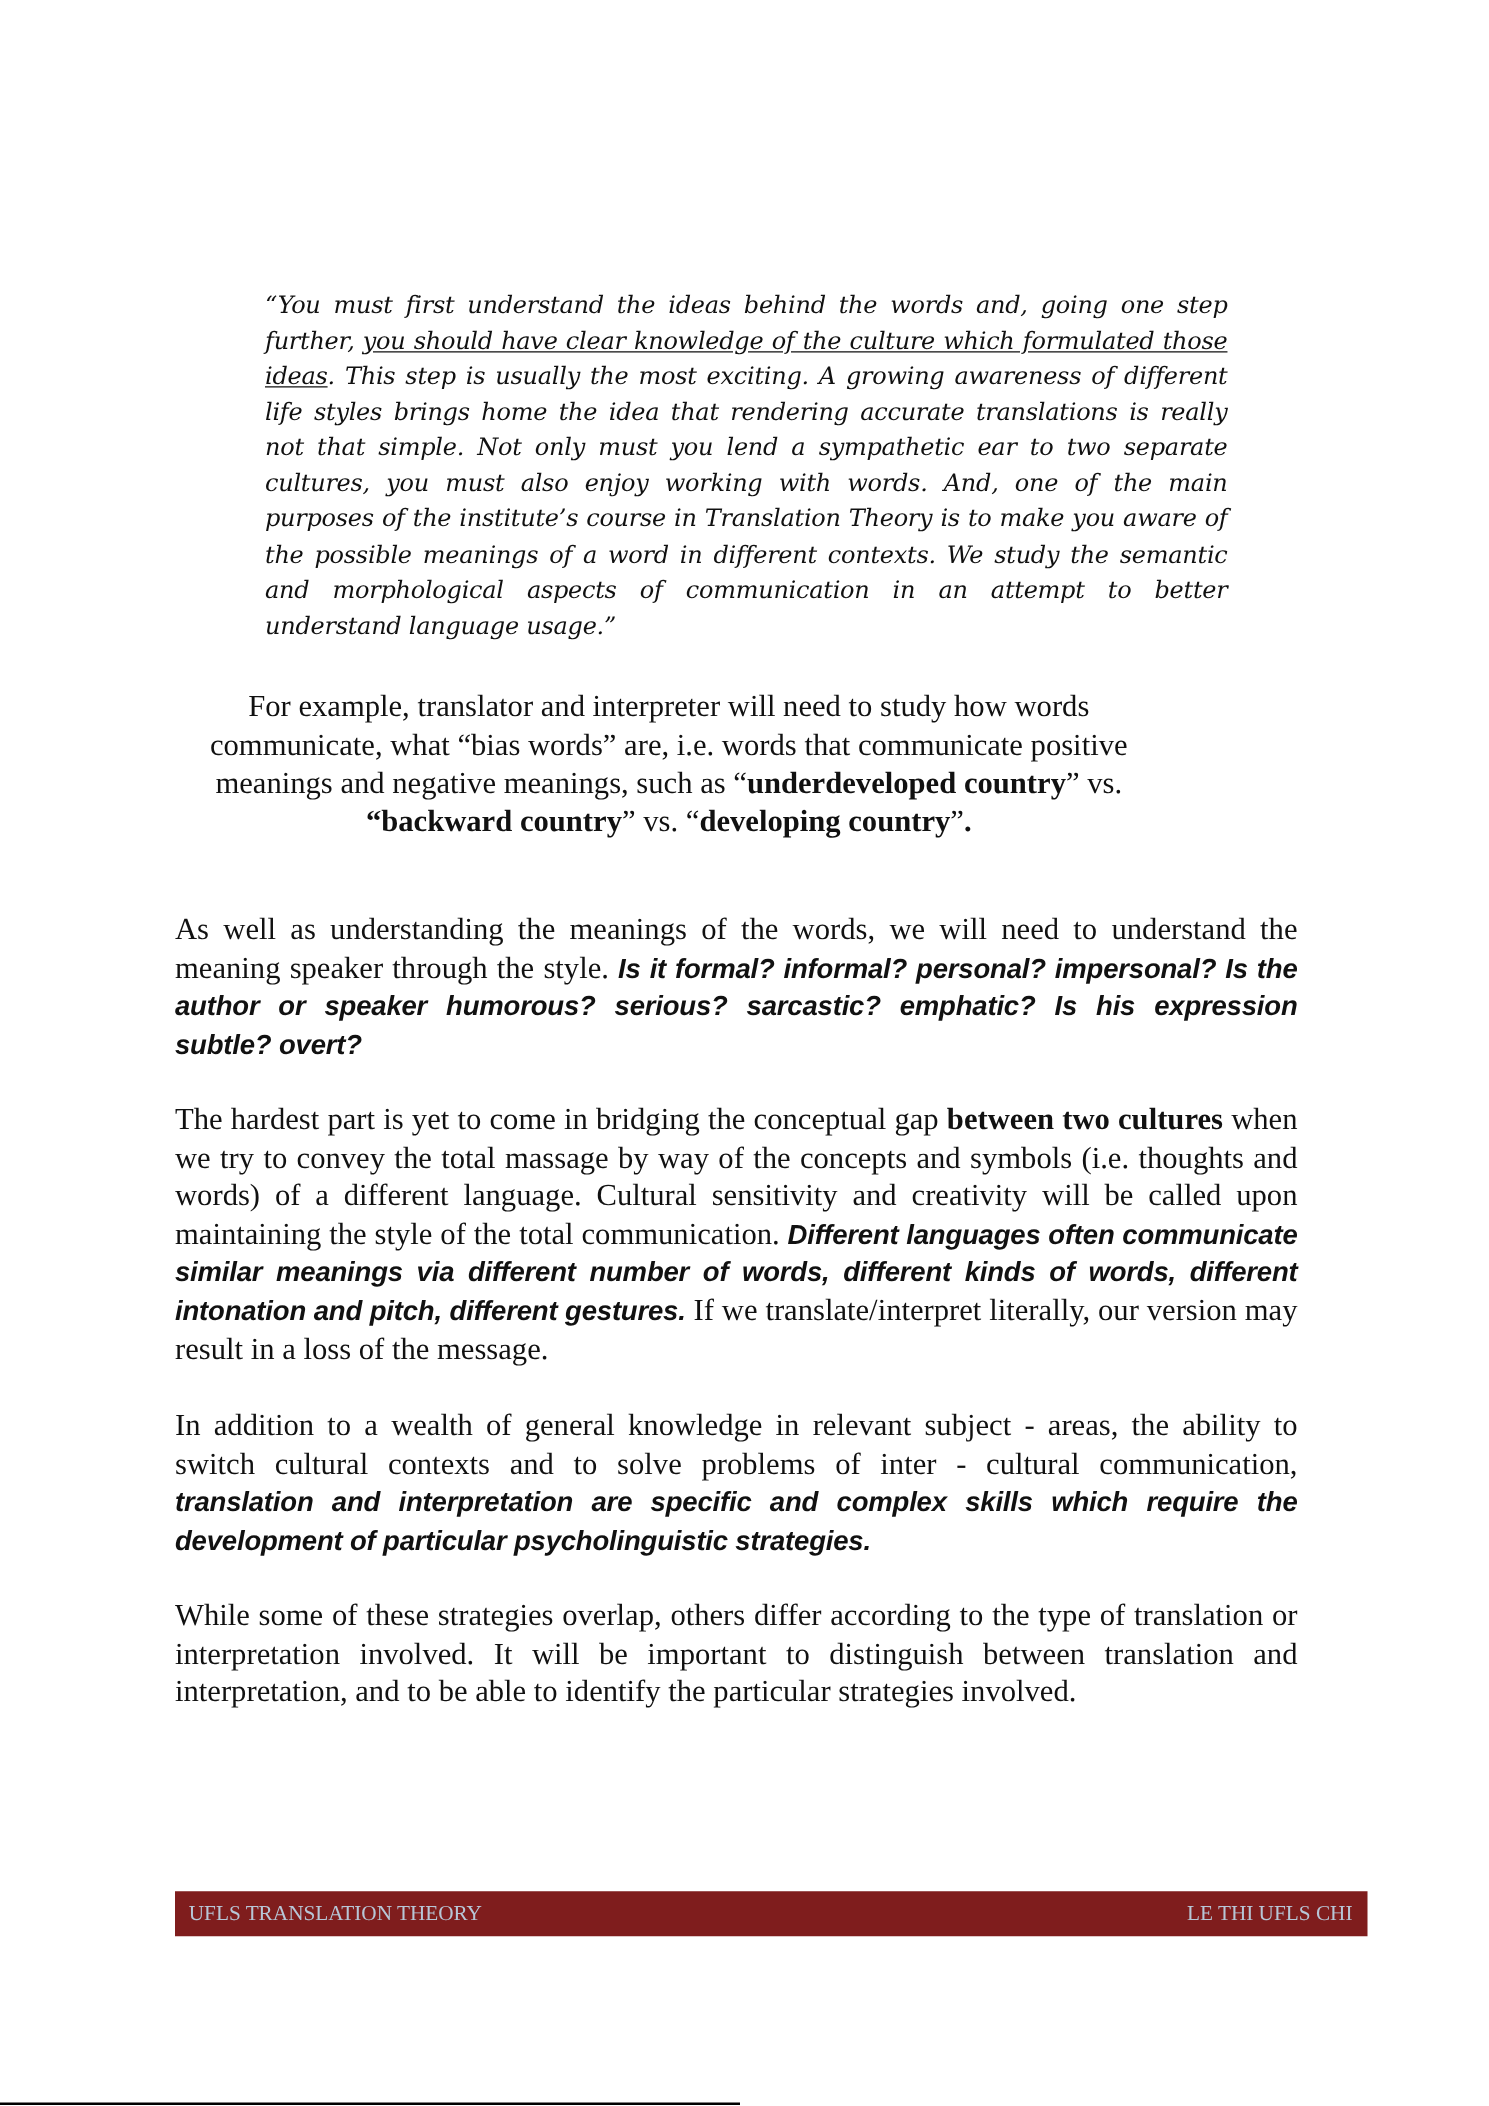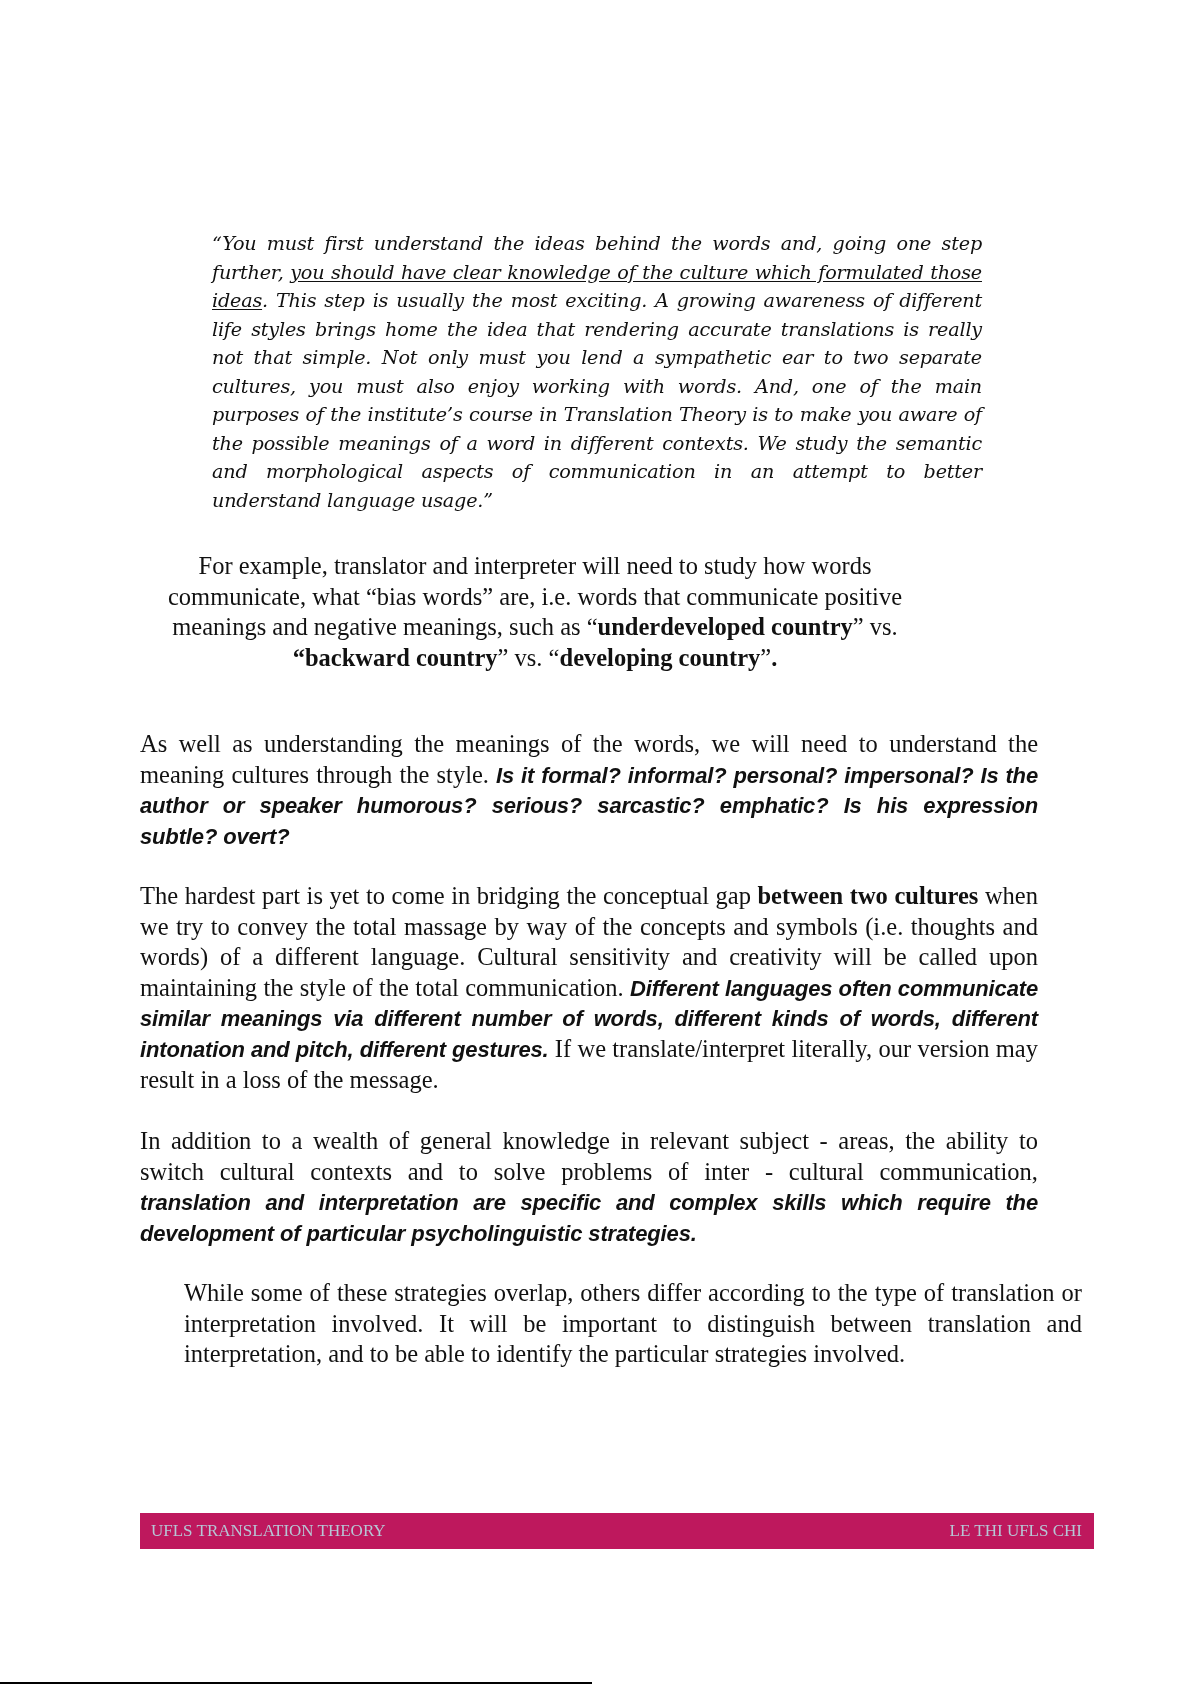--- a/index.html
+++ b/index.html
@@ -22,44 +22,44 @@
   .para .bi {
     font-family: "Liberation Sans", "DejaVu Sans", sans-serif;
     font-style: italic; font-weight: bold; font-size: 22px; line-height: 28px;
     letter-spacing: -0.15px;
   }
   .para b { font-weight: bold; }
   .left { text-align: center; }
 
   .footer {
     position: absolute; left: 140px; top: 1513px; width: 954px; height: 36px;
-    background: #be185d; display: flex; align-items: center; justify-content: space-between;
+    background: #7f1d1d; display: flex; align-items: center; justify-content: space-between;
     box-sizing: border-box; padding: 0 12px 0 11px;
     font-family: "Liberation Serif", "DejaVu Serif", serif; font-size: 17px; color: #b7c6d6;
   }
   .bottom-rule {
     position: absolute; left: 0; top: 1682px; width: 592px; height: 2px; background: #000;
   }
 </style>
 </head>
 <body>
 
 <div class="page">
 
   <p class="quote"><span>“You must first understand the ideas behind the words and, going one step further, </span><u>you should have clear knowledge of the culture which formulated those ideas</u><span>. This step is usually the most exciting. A growing awareness of different life styles brings home the idea that rendering accurate translations is really not that simple. Not only must you lend a sympathetic ear to two separate cultures, you must also enjoy working with words. And, one of the main purposes of the institute’s course in Translation Theory is to make you aware of the possible meanings of a word in different contexts. We study the semantic and morphological aspects of communication in an attempt to better understand language usage.”</span></p>
 
   <p class="para left" style="top:551px; width:790px;"><span>For example, translator and interpreter will need to study how words communicate, what “bias words” are, i.e. words that communicate positive meanings and negative meanings, such as “</span><b>underdeveloped country</b><span>” vs. </span><b>“backward country</b><span>” vs. “</span><b>developing country</b><span>”</span><b>.</b></p>
 
-  <p class="para" style="top:729px;"><span>As well as understanding the meanings of the words, we will need to understand the meaning cultures through the style. </span><span class="bi">Is it formal? informal? personal? impersonal? Is the author or speaker humorous? serious? sarcastic? emphatic? Is his expression subtle? overt?</span></p>
+  <p class="para" style="top:729px;"><span>As well as understanding the meanings of the words, we will need to understand the meaning speaker through the style. </span><span class="bi">Is it formal? informal? personal? impersonal? Is the author or speaker humorous? serious? sarcastic? emphatic? Is his expression subtle? overt?</span></p>
 
   <p class="para" style="top:881px;"><span>The hardest part is yet to come in bridging the conceptual gap </span><b>between two cultures</b><span> when we try to convey the total massage by way of the concepts and symbols (i.e. thoughts and words) of a different language. Cultural sensitivity and creativity will be called upon maintaining the style of the total communication. </span><span class="bi">Different languages often communicate similar meanings via different number of words, different kinds of words, different intonation and pitch, different gestures.</span><span> If we translate/interpret literally, our version may result in a loss of the message.</span></p>
 
   <p class="para" style="top:1126px;"><span>In addition to a wealth of general knowledge in relevant subject - areas, the ability to switch cultural contexts and to solve problems of inter - cultural communication, </span><span class="bi">translation and interpretation are specific and complex skills which require the development of particular psycholinguistic strategies.</span></p>
 
-  <p class="para" style="top:1278px;margin-left:44px;"><span>While some of these strategies overlap, others differ according to the type of translation or interpretation involved. It will be important to distinguish between translation and interpretation, and to be able to identify the particular strategies involved.</span></p>
+  <p class="para" style="top:1278px;"><span>While some of these strategies overlap, others differ according to the type of translation or interpretation involved. It will be important to distinguish between translation and interpretation, and to be able to identify the particular strategies involved.</span></p>
 
   <div class="footer">
     <span>UFLS TRANSLATION THEORY</span>
     <span>LE THI UFLS CHI</span>
   </div>
 
   <div class="bottom-rule"></div>
 </div>
 
 </body></html>

